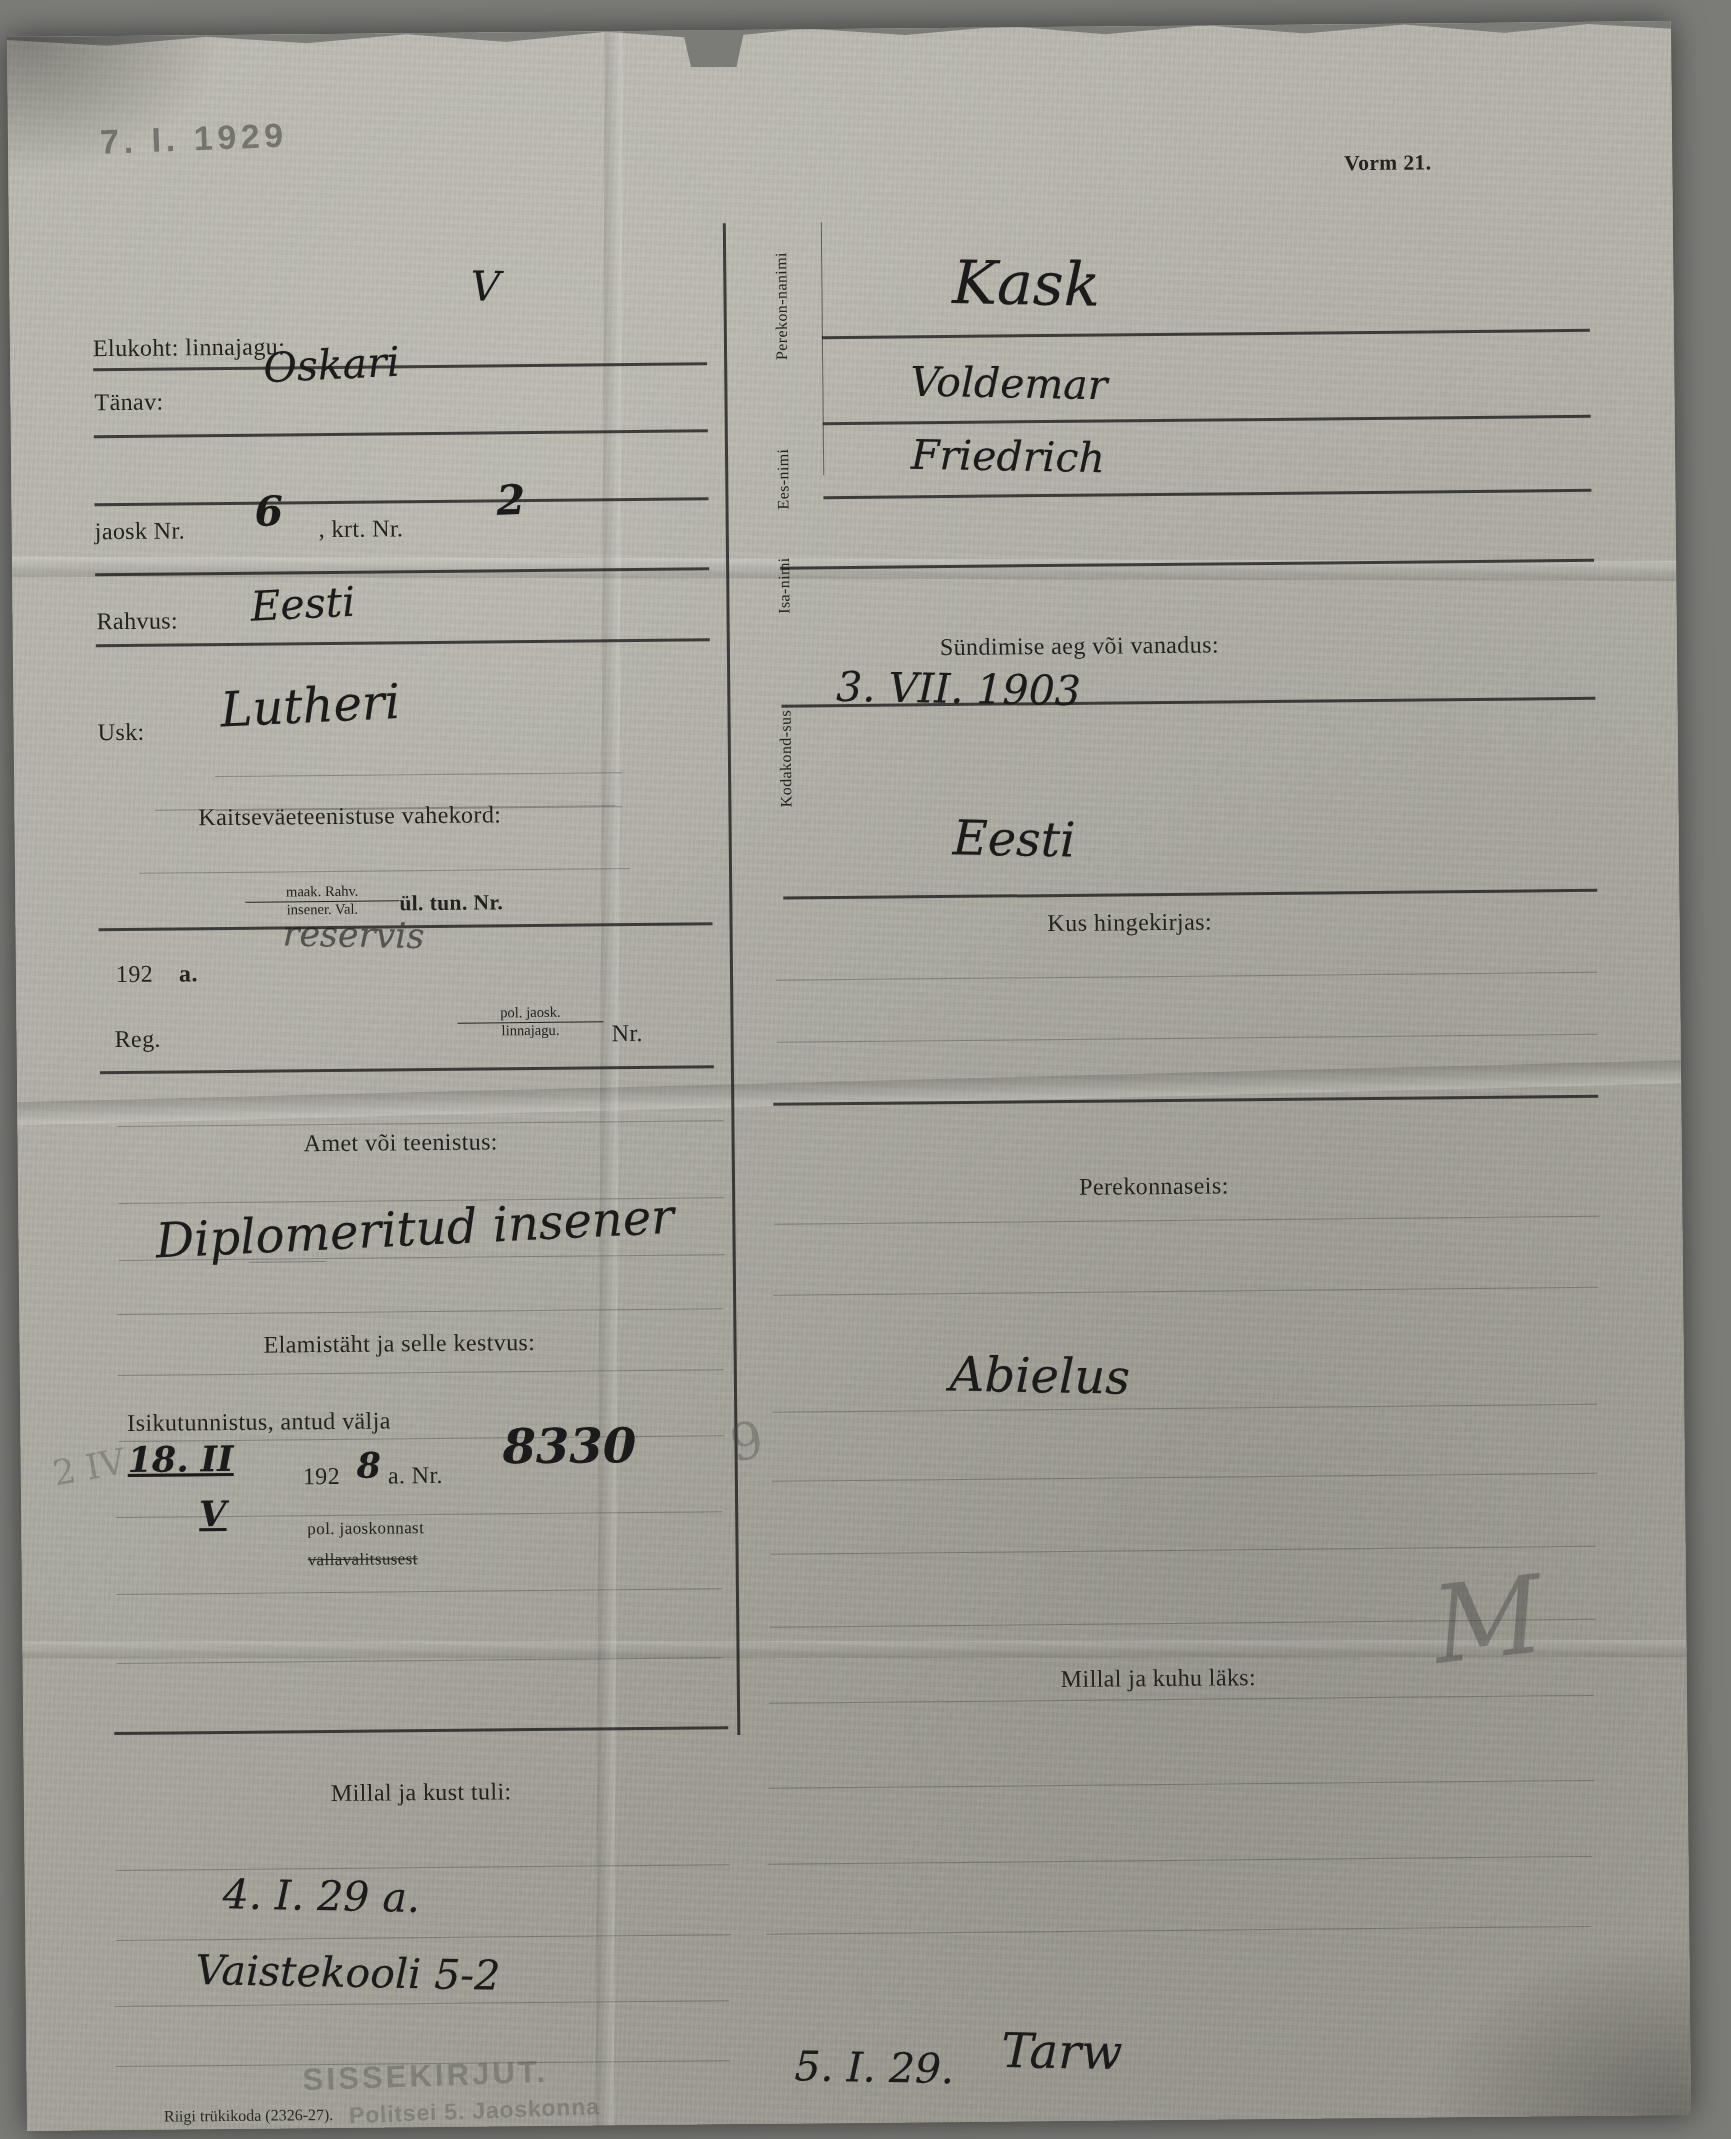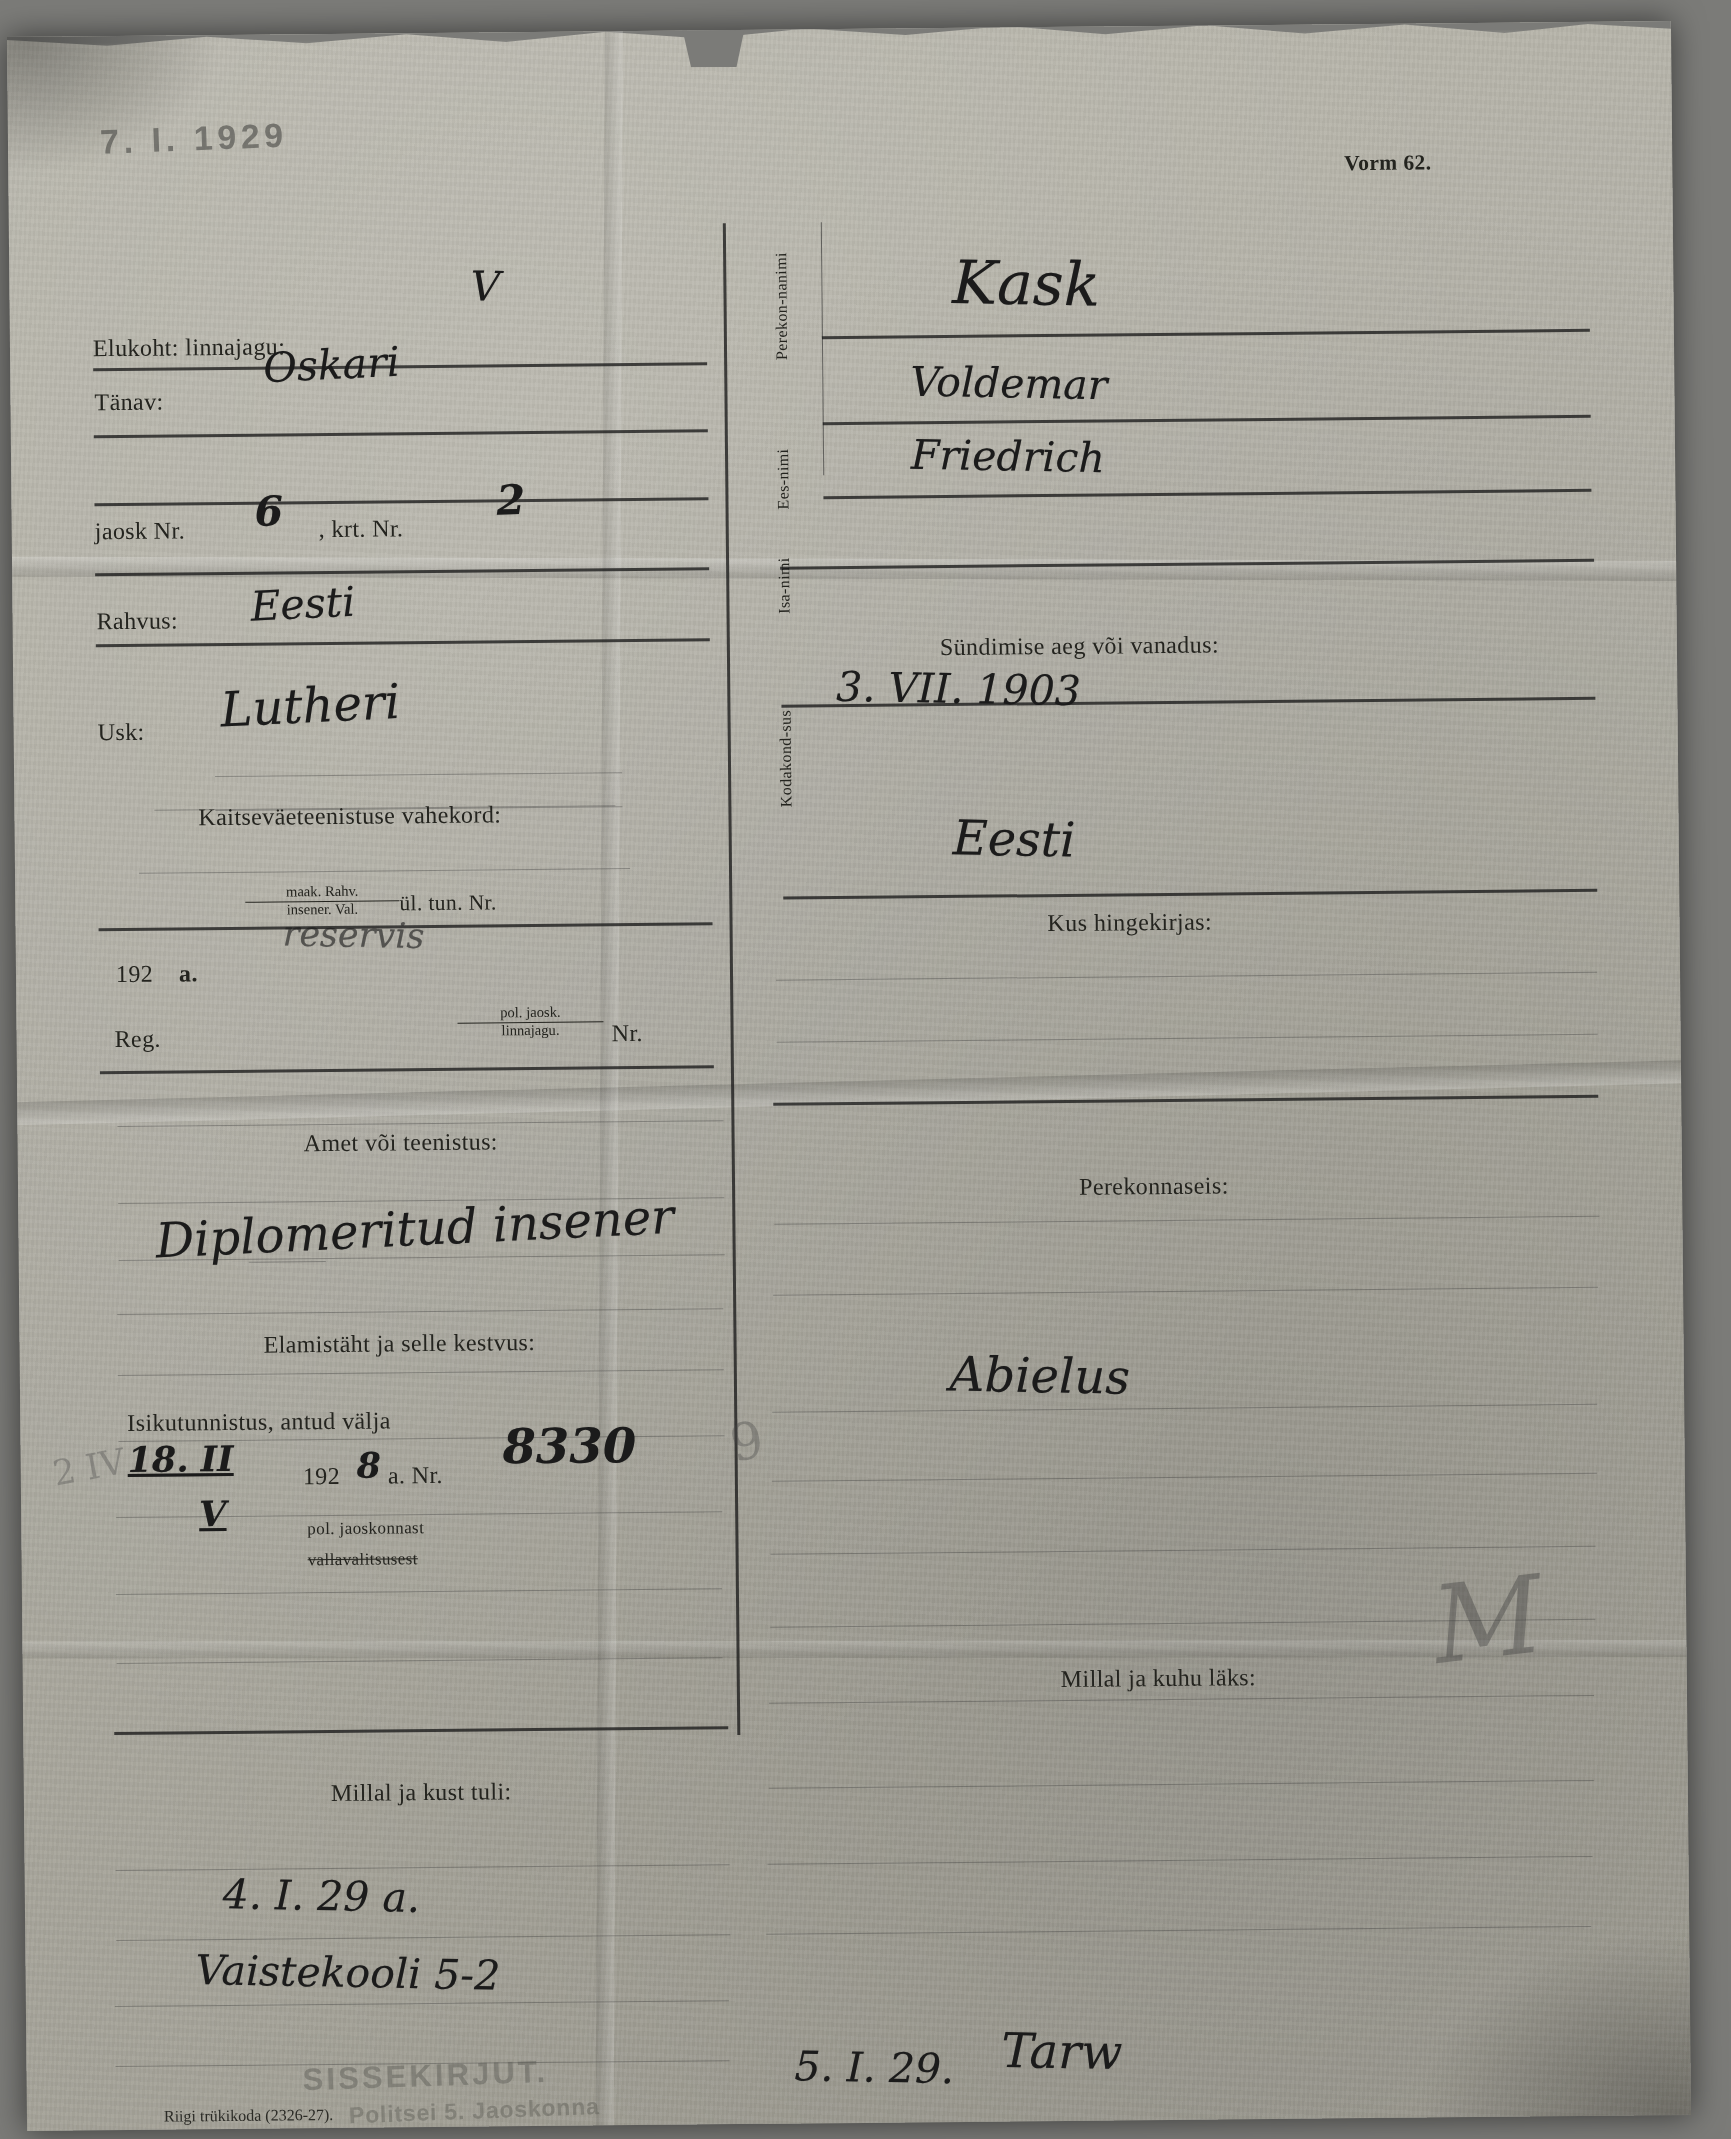--- a/index.html
+++ b/index.html
@@ -212,21 +212,21 @@
     <div class="tear"></div>
     <div class="notch"></div>
     <div class="corner-dark corner-tl"></div>
     <div class="corner-dark corner-br"></div>
     <div class="fold fold-h1"></div>
     <div class="fold fold-h2"></div>
     <div class="fold fold-h3"></div>
     <div class="fold-v1"></div>
 
     <div class="stamp-date" style="left:92px; top:84px;">7. I. 1929</div>
-    <div class="pr pr-md b" style="left:1336px; top:127px;">Vorm 62.</div>
+    <div class="pr pr-md b" style="left:1336px; top:127px;">Vorm 21.</div>
 
     <div class="vline" style="left:714px; top:193px; height:1512px;"></div>
 
     <div class="rule thick" style="left:83px; top:332px;  width:614px;"></div>
     <div class="rule thick" style="left:83px; top:399px;  width:614px;"></div>
     <div class="rule thick" style="left:83px; top:467px;  width:614px;"></div>
     <div class="rule thick" style="left:83px; top:537px;  width:614px;"></div>
     <div class="rule thick" style="left:83px; top:608px;  width:614px;"></div>
 
     <div class="rule faint" style="left:201px; top:741px;  width:407px;"></div>
@@ -271,21 +271,21 @@
 
     <div class="pr pr-lg" style="left:84px; top:683px;">Usk:</div>
     <div class="hw hw-xl tilt-1" style="left:207px; top:643px;">Lutheri</div>
 
     <div class="pr pr-lg" style="left:184px; top:769px;">Kaitseväeteenistuse vahekord:</div>
 
     <div class="frac" style="left:230px; top:850px; width:154px;">
       <span class="top">maak. Rahv.</span>
       <span>insener. Val.</span>
     </div>
-    <div class="pr pr-md" style="left:384px; top:858px;">ül. tun. Nr.</div>
+    <div class="pr pr-md" style="left:384px; top:858px;font-weight:bold;">ül. tun. Nr.</div>
 
     <div class="pr pr-lg" style="left:100px; top:925px;">192</div>
     <div class="pr pr-lg b" style="left:163px; top:925px;">a.</div>
     <div class="hw hw-md tilt-3" style="left:267px; top:881px; opacity:.62;">reservis</div>
 
     <div class="pr pr-lg" style="left:98px; top:990px;">Reg.</div>
     <div class="frac" style="left:441px; top:973px; width:146px;">
       <span class="top">pol. jaosk.</span>
       <span>linnajagu.</span>
     </div>

